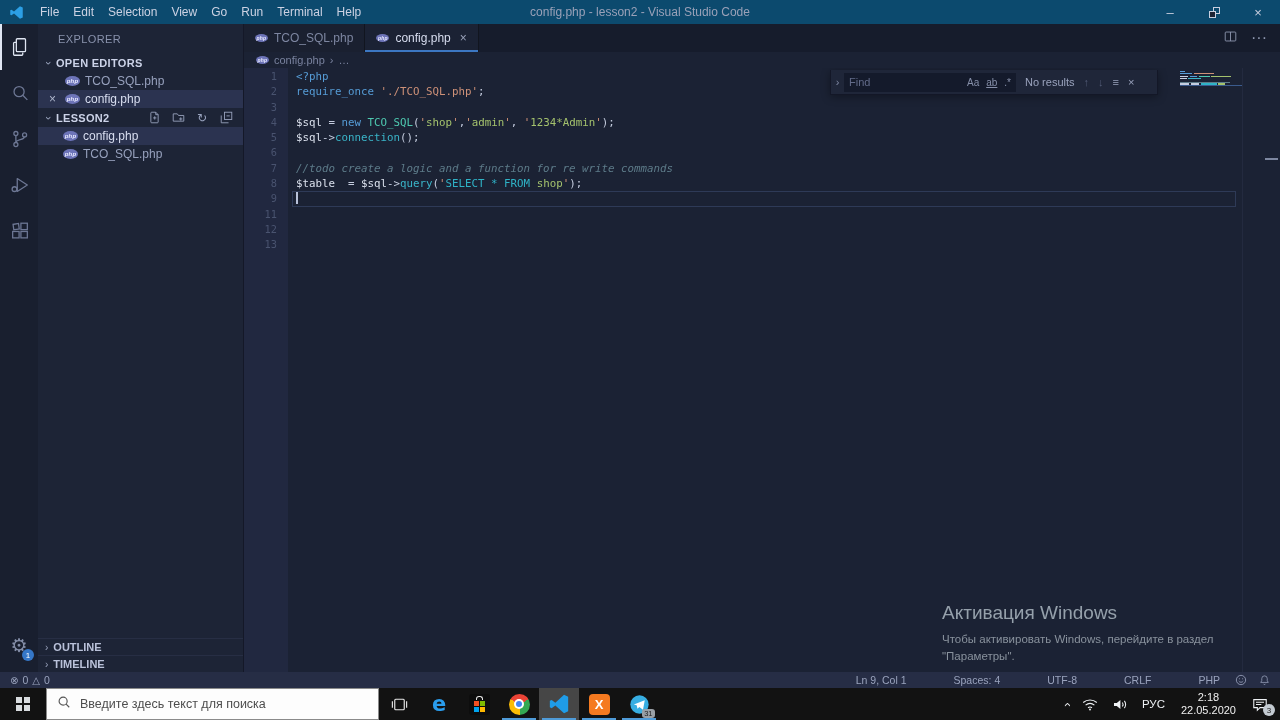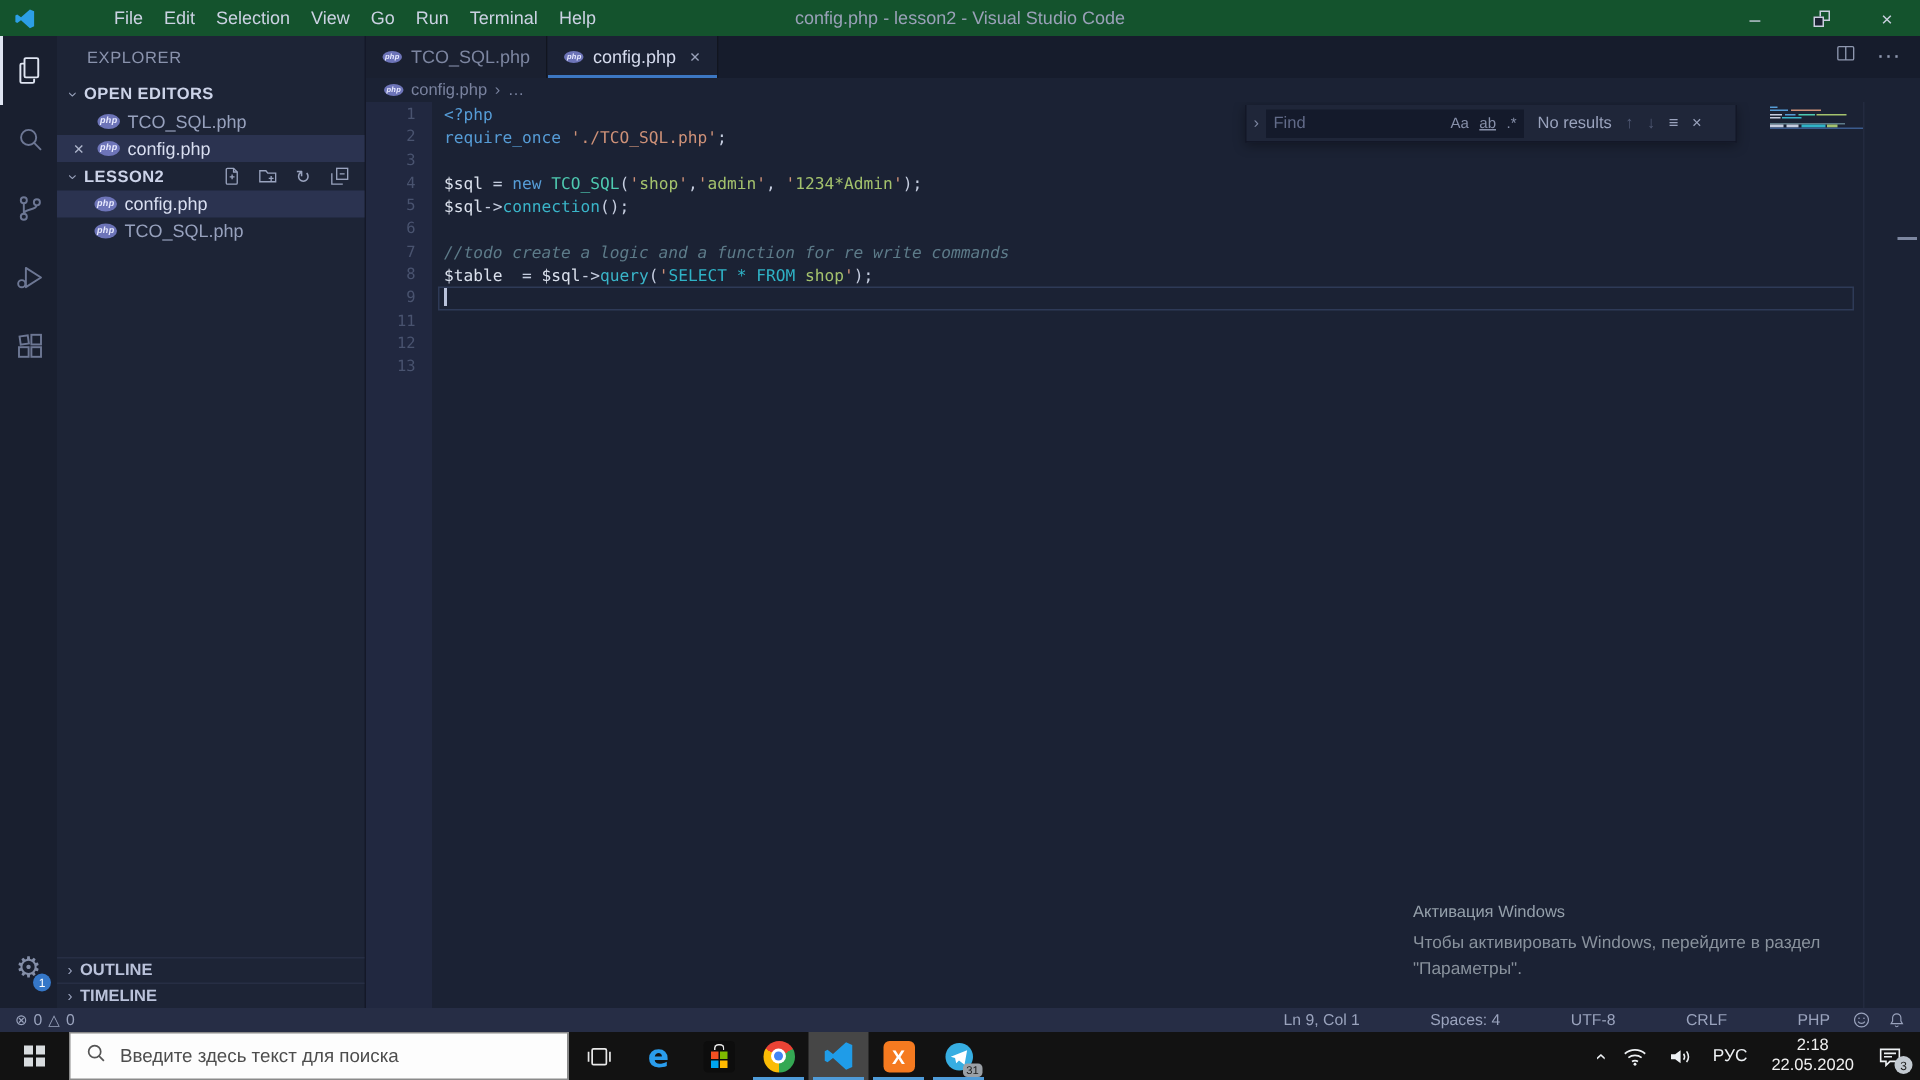--- a/index.html
+++ b/index.html
@@ -1,21 +1,21 @@
 <!DOCTYPE html>
 <html><head>
 <meta charset="utf-8">
 <style>
   html,body{margin:0;padding:0;background:#000;}
   *{box-sizing:border-box;}
   .screen{width:1280px;height:720px;position:relative;overflow:hidden;
     font-family:"Liberation Sans","DejaVu Sans",sans-serif;background:#1b2234;cursor:default;}
 
   
-  .titlebar{height:24px;background:#14532d;display:flex;align-items:center;position:relative;color:#ccd2e3;gap:36px;}
+  .titlebar{height:24px;background:#0c4a6e;display:flex;align-items:center;position:relative;color:#ccd2e3;}
   .vscode-logo{width:15px;height:15px;margin:0 9px 0 9px;flex-shrink:0;}
   .menus{display:flex;height:100%;}
   .menu-item{padding:0 7px;font-size:12px;height:100%;display:flex;align-items:center;}
   .window-title{position:absolute;left:50%;transform:translateX(-50%);font-size:12px;color:#9aa1b8;white-space:nowrap;}
   .win-controls{margin-left:auto;display:flex;height:100%;}
   .win-btn{width:44px;display:flex;align-items:center;justify-content:center;font-size:13px;color:#c9cfdf;}
   .restore-icon{position:relative;width:11px;height:11px;display:block;}
   .r-back{position:absolute;top:0;right:0;width:7px;height:7px;border:1px solid currentColor;}
   .r-front{position:absolute;bottom:0;left:0;width:7px;height:7px;border:1px solid currentColor;background:#1c2233;}
 
@@ -89,21 +89,21 @@
 
   
   .minimap{position:absolute;top:3px;right:38px;width:62px;}
   .mm-line{height:1.1px;margin-bottom:0.7px;display:flex;}
   .mm-line span{height:100%;display:block;}
   .scroll-zone{position:absolute;top:0;right:0;width:38px;height:100%;border-left:1px solid #232a3f;}
   .ruler-cursor{position:absolute;top:90px;right:2px;width:13px;height:2px;background:#7d87a0;}
 
   
   .watermark{position:absolute;left:698px;top:534px;}
-  .wm-title{font-size:11px;color:#95a0ab;margin-bottom:7px;}
+  .wm-title{font-size:19px;color:#95a0ab;margin-bottom:7px;}
   .wm-line{font-size:11.5px;line-height:1.45;color:#89929d;}
 
   
   .statusbar{height:16px;background:#262d45;display:flex;align-items:center;padding:0 10px;font-size:10.5px;color:#9aa3bd;}
   .sb-left{display:flex;align-items:center;gap:4px;}
   .sb-ico{font-size:10px;}
   .sb-right{margin-left:auto;display:flex;align-items:center;gap:15px;}
   .sb-item{white-space:nowrap;margin-left:32px;}
   .sb-svg{display:flex;align-items:center;}
 

